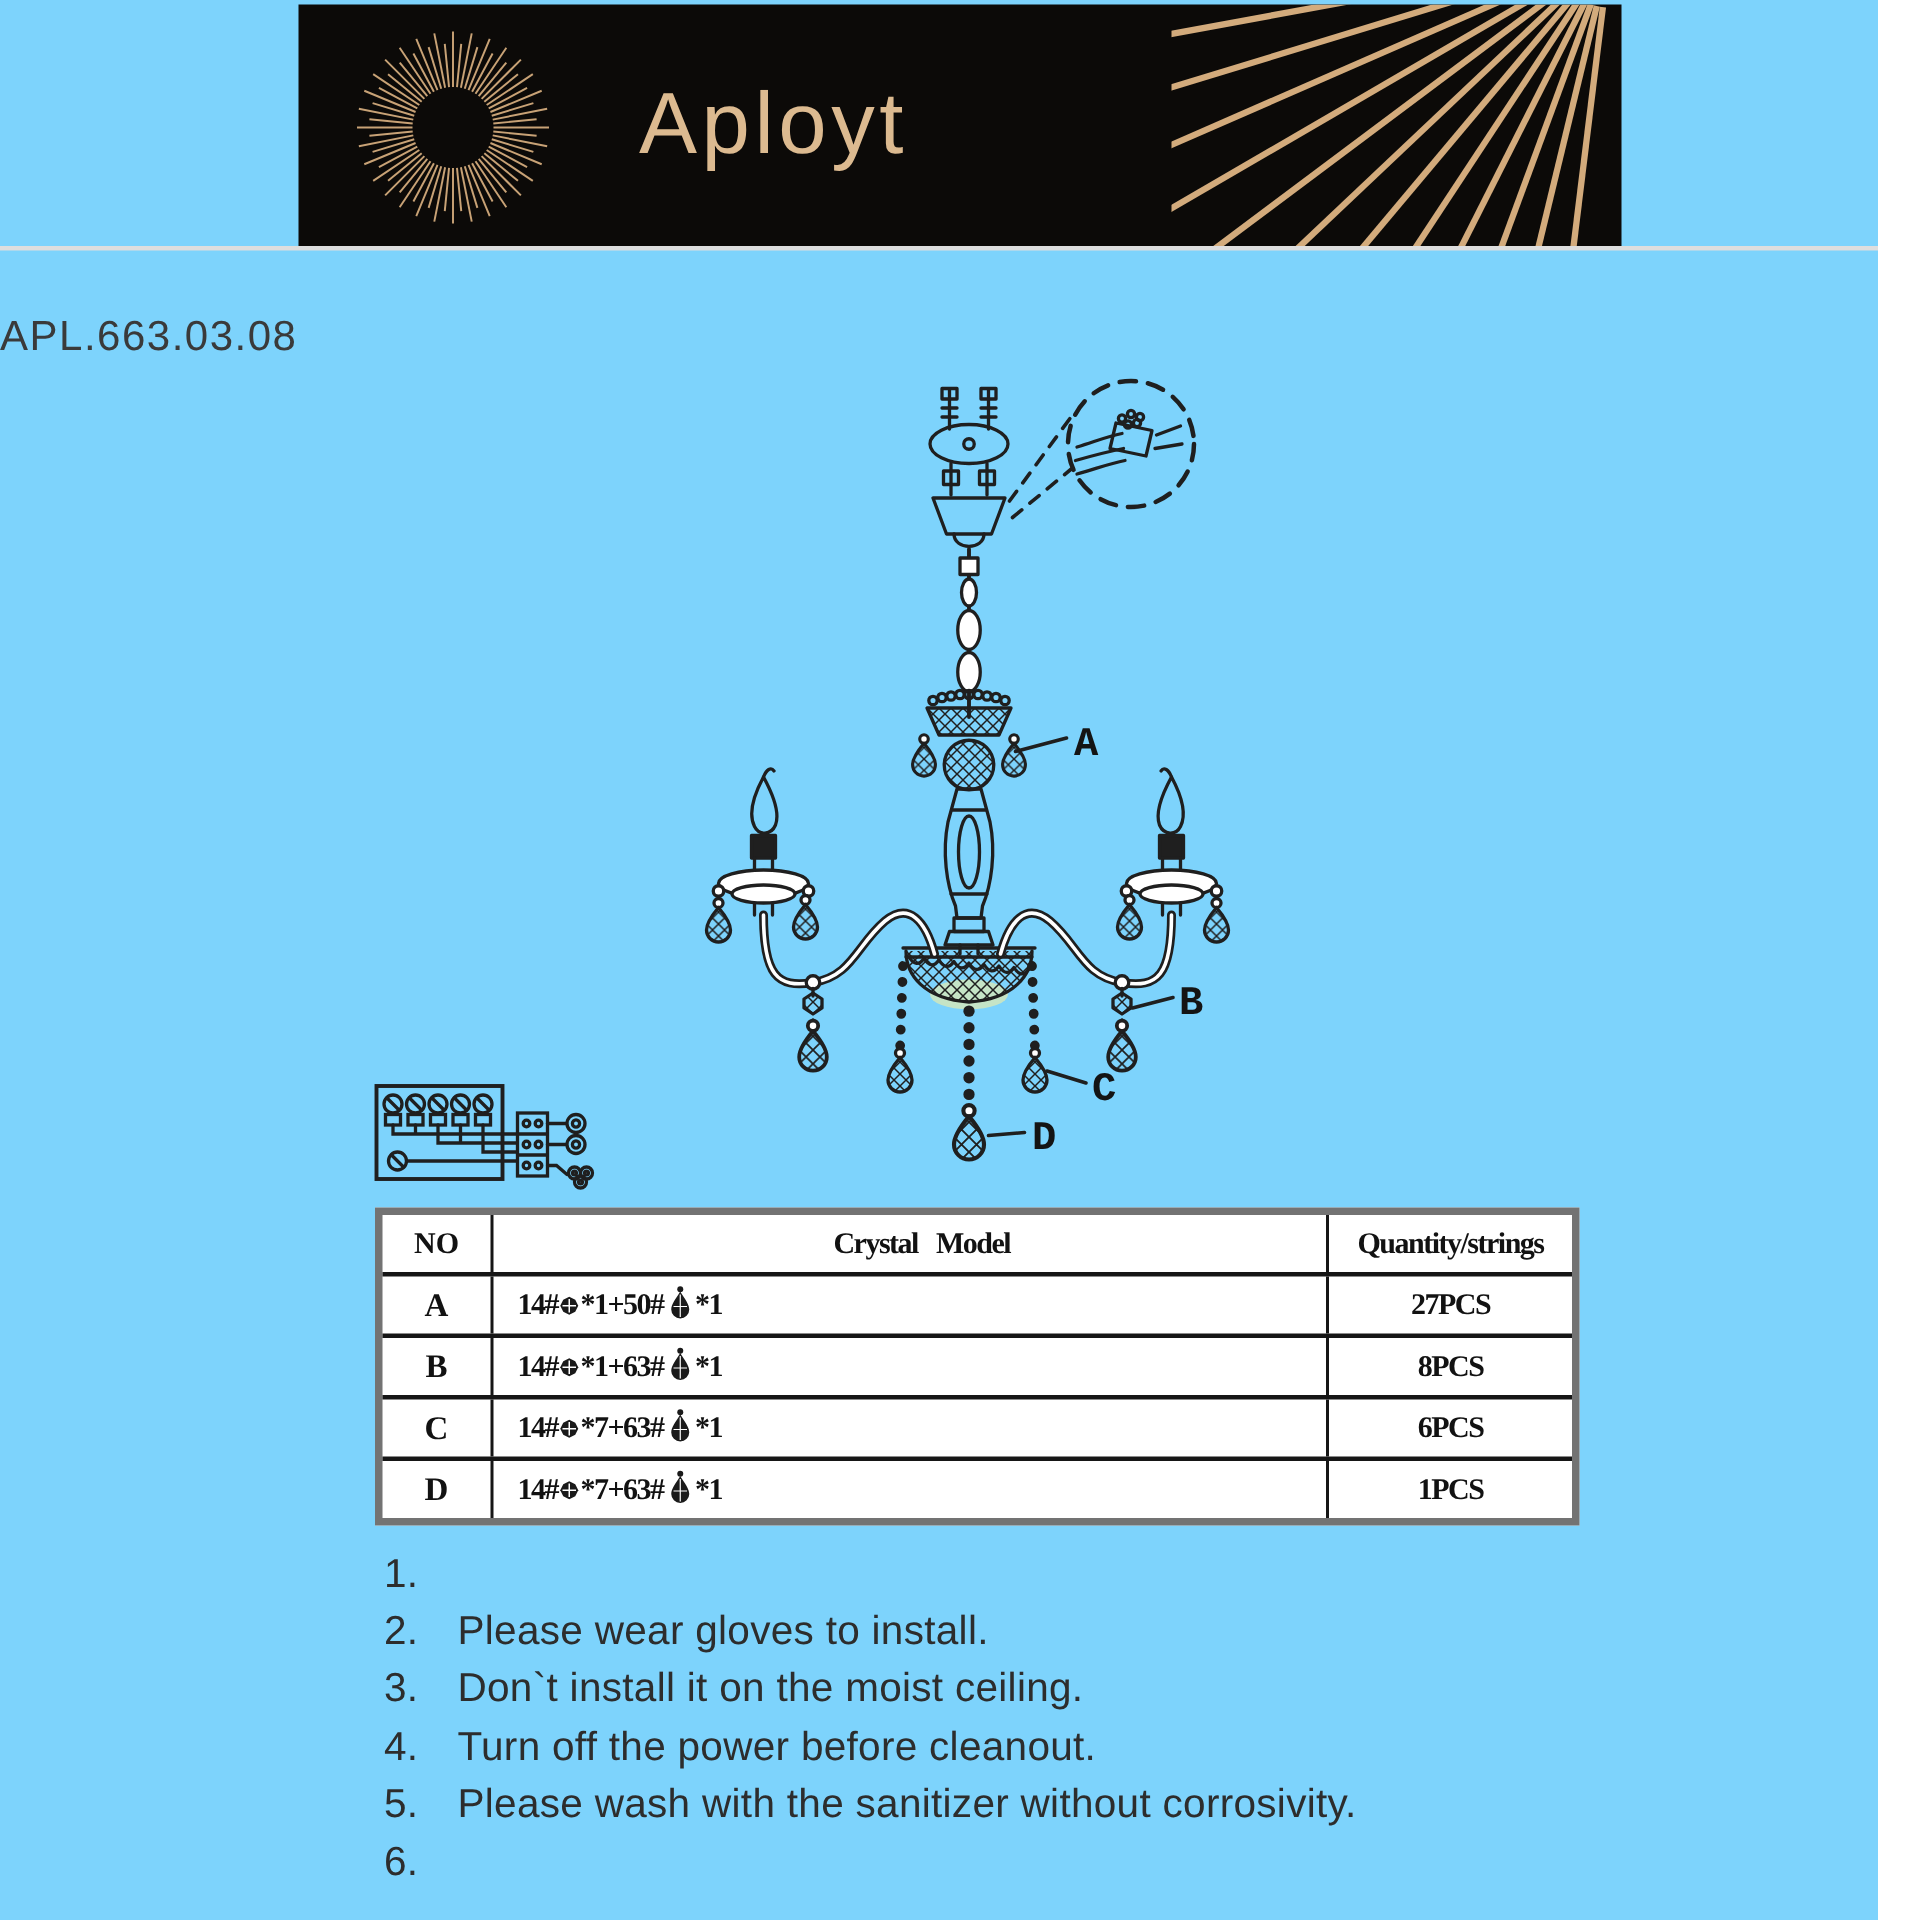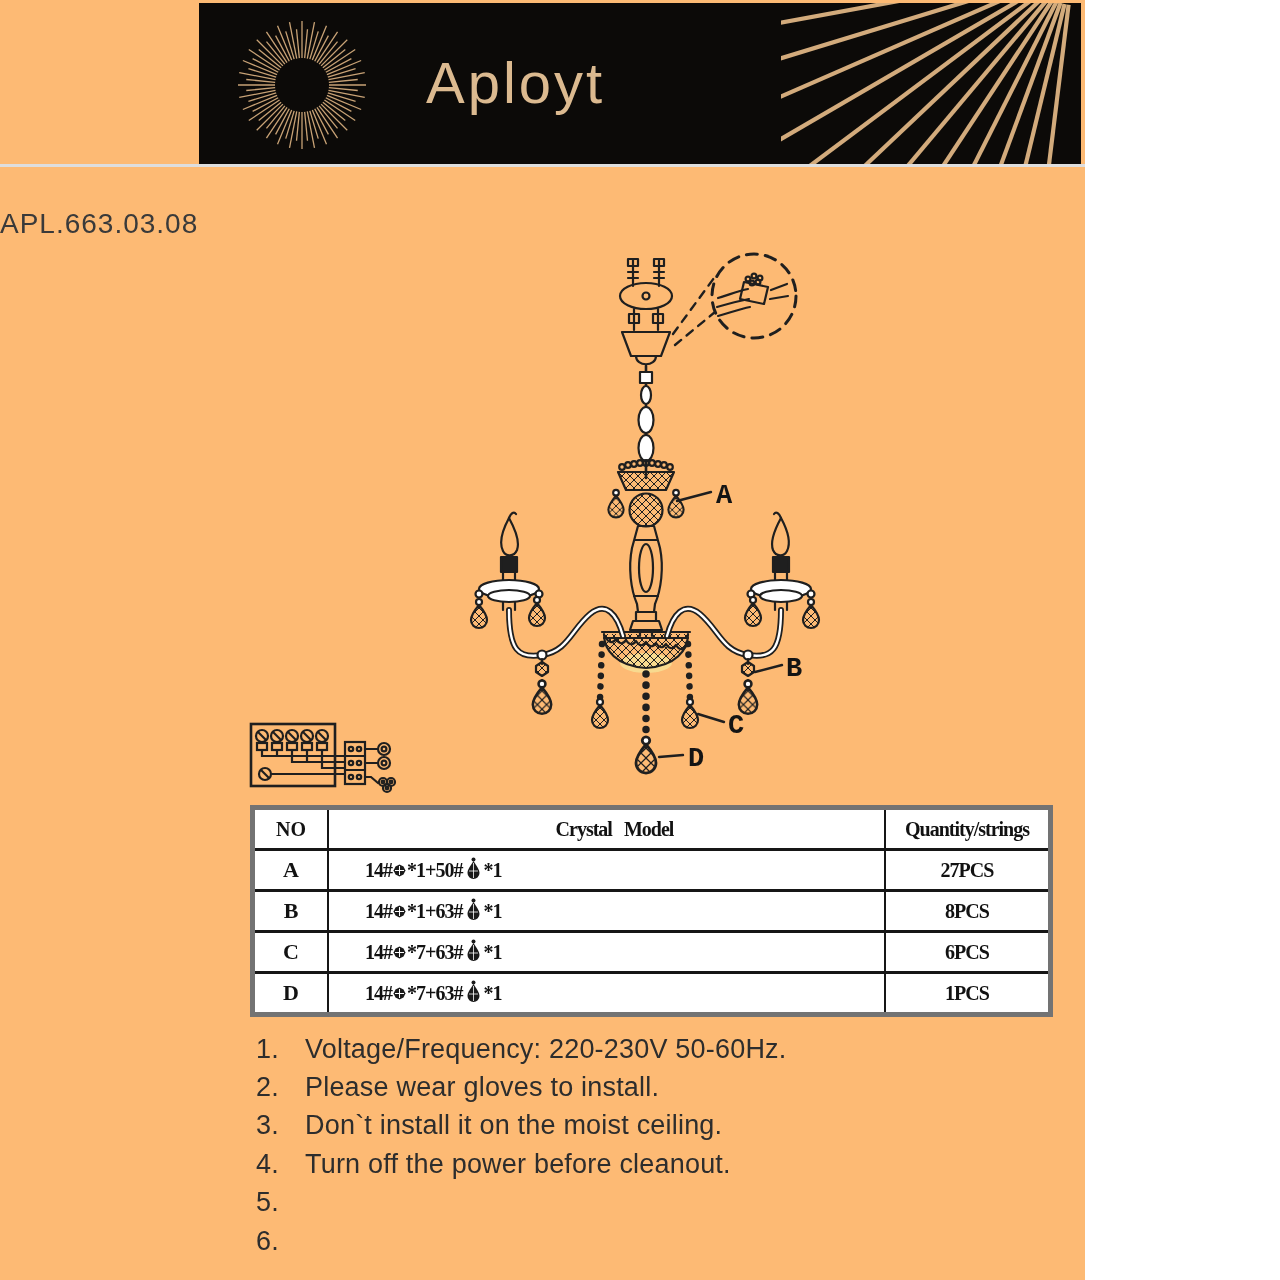--- a/index.html
+++ b/index.html
@@ -1,17 +1,17 @@
 <!DOCTYPE html>
 <html><head>
 <meta charset="utf-8">
 <style>
   *{margin:0;padding:0;box-sizing:border-box}
   html,body{width:1280px;height:1280px;background:#fff;font-family:"Liberation Sans",sans-serif}
-  .page{position:relative;width:1085px;height:1280px;background:#fdba74;overflow:hidden}
+  .page{position:relative;width:1252px;height:1280px;background:#7dd3fc;overflow:hidden}
 
   
   .banner{position:absolute;left:199px;top:3px;width:882px;height:161px;background:#0c0a08;overflow:hidden}
   .banner-underline{position:absolute;left:0;top:164px;width:1280px;height:3px;background:#dedede}
   .sunburst{position:absolute;left:37px;top:16px;width:132px;height:132px}
   .corner-rays{position:absolute;right:0;top:0;width:300px;height:161px}
   .brand{position:absolute;left:227px;top:46px;font-size:58px;font-weight:normal;letter-spacing:3px;color:#dcba90}
 
   
   .heading{position:absolute;left:0;top:174px;width:1280px;text-align:center;font-size:29px;color:#3a3a3a;letter-spacing:.5px}
@@ -22,21 +22,21 @@
   .wiring{position:absolute;left:247px;top:710px}
   .dlabel{font-family:"Liberation Mono",monospace;font-weight:bold;font-size:27px;fill:#141414;stroke:none}
 
   
   .tbl{position:absolute;left:250px;top:805px;width:803px;height:212px;border:5px solid #737373;display:flex;flex-direction:column;
        font-family:Liberation Serif, serif;font-weight:bold;color:#121212;background:#fff}
   .tr{flex:1;display:flex;border-top:3px solid #161616;align-items:stretch}
   .tr:first-child{border-top:none}
   .td{display:flex;align-items:center;justify-content:center}
   .td.no{width:74px;border-right:2.5px solid #161616;font-size:22px}
-  .td.model{flex:1;border-right:2.5px solid #161616;justify-content:flex-start;padding-left:36px;font-size:20px;letter-spacing:-1px;white-space:pre}
+  .td.model{flex:1;border-right:2.5px solid #161616;justify-content:flex-start;padding-left:16px;font-size:20px;letter-spacing:-1px;white-space:pre}
   .td.qty{width:162px;font-size:20px;letter-spacing:-1px}
   .th .td{font-size:20px}
   .th .td.model{justify-content:center;padding-left:16px}
   .bead-ic{margin:0 1px;flex:none}
   .tear-ic{margin:-4px 2px 0 4px;flex:none}
 
   
   .ins{position:absolute;left:256px;top:1030px;width:820px;color:#2d2d2d;font-size:27px;letter-spacing:.2px}
   .ins .row{display:flex;height:38.4px;align-items:center}
   .ins .num{width:49px;flex:none}
@@ -387,35 +387,35 @@
             <path d="M3,14 L12,14 M7.5,6 V21" stroke="#fff" stroke-width=".8"></path>
           </svg><span>*1</span>
       </div>
       <div class="td qty">1PCS</div>
     </div>
   </div>
 
   <div class="ins">
     <div class="row">
       <span class="num">1.</span>
-      <span>Voltage/Frequency: 220-230V 50-60Hz.</span>
     </div>
     <div class="row">
       <span class="num">2.</span>
       <span>Please wear gloves to install.</span>
     </div>
     <div class="row">
       <span class="num">3.</span>
       <span>Don`t install it on the moist ceiling.</span>
     </div>
     <div class="row">
       <span class="num">4.</span>
       <span>Turn off the power before cleanout.</span>
     </div>
     <div class="row">
       <span class="num">5.</span>
+      <span>Please wash with the sanitizer without corrosivity.</span>
     </div>
     <div class="row">
       <span class="num">6.</span>
     </div>
   </div>
 
 </div>
 
 </body></html>

